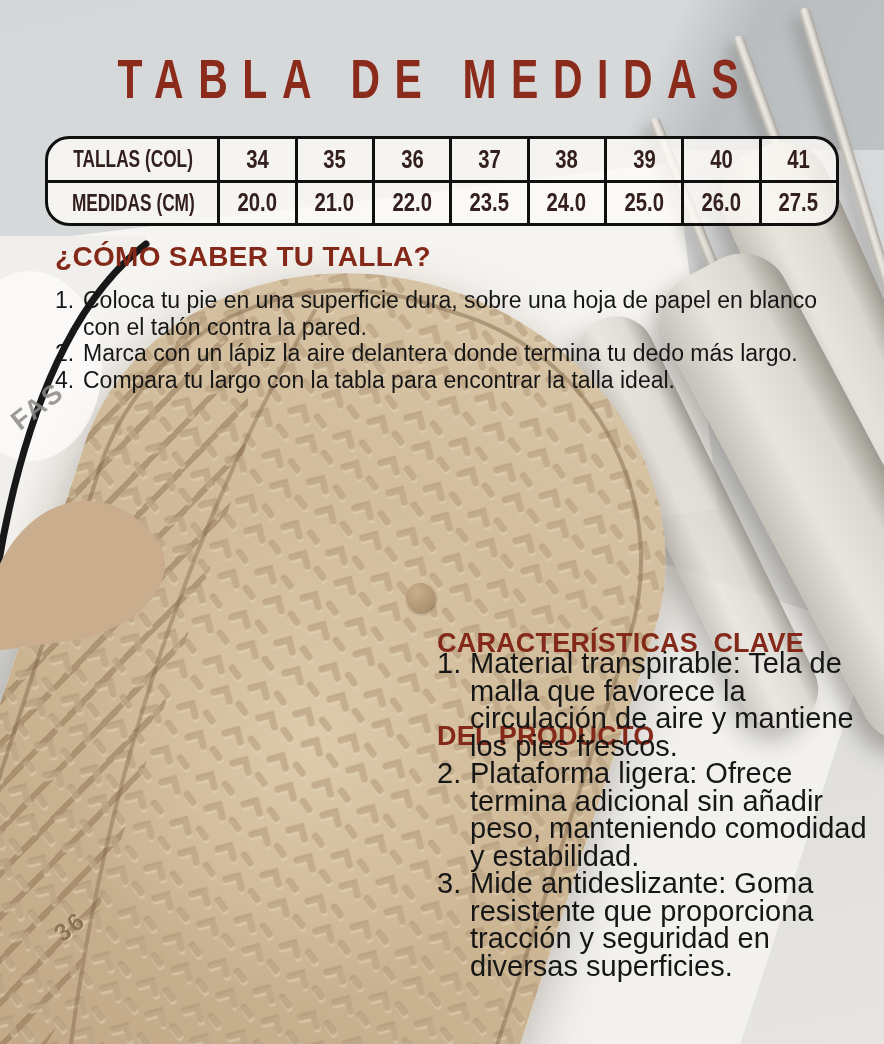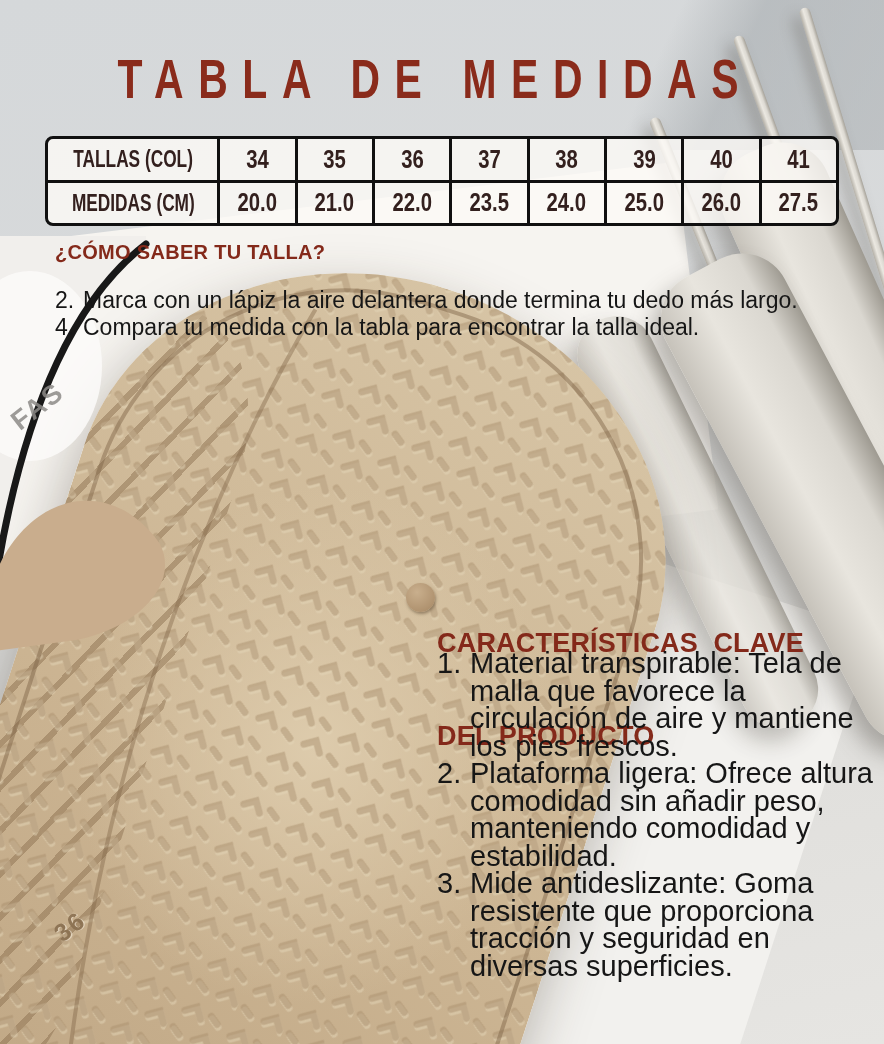--- a/index.html
+++ b/index.html
@@ -46,32 +46,32 @@
   .sole-mark{position:absolute;left:54px;top:912px;z-index:6;color:#8a7051;opacity:.9;
     font-size:25px;font-weight:700;letter-spacing:2px;transform:rotate(-38deg);
     text-shadow:1px 1px 0 rgba(255,248,235,.55);}
   .shoe{position:absolute;left:-12px;top:236px;z-index:6;}
   
   .content{position:absolute;inset:0;z-index:10;}
   .title{position:absolute;left:0;top:46px;width:868px;text-align:center;}
   .title span{display:inline-block;transform:scaleX(.73);white-space:nowrap;
     font-size:56px;font-weight:700;letter-spacing:20px;color:#8a2b1b;}
   .table-wrap{position:absolute;left:45px;top:136px;width:794px;height:90px;
-    border:3px solid #101010;border-radius:8px;overflow:hidden;
+    border:3px solid #101010;border-radius:24px;overflow:hidden;
     background:rgba(252,250,246,.8);box-sizing:border-box;}
   table.sizes{width:calc(100% + 6px);height:calc(100% + 6px);margin:-3px;
     border-collapse:collapse;table-layout:fixed;}
   table.sizes td{border:3px solid #101010;text-align:center;vertical-align:middle;padding:0;}
   td.rowlabel{width:21.4%;}
   .cond{display:inline-block;transform:scaleX(.72);white-space:nowrap;
     font-weight:700;color:#33201e;}
   .rowlabel .cond{font-size:24px;}
   .cell .cond{font-size:26px;transform:scaleX(.78);}
   .h-red{color:#84291a;font-weight:700;}
-  .howto-heading{position:absolute;left:55px;top:241px;font-size:20px;letter-spacing:.3px;}
+  .howto-heading{position:absolute;left:55px;top:241px;font-size:28px;letter-spacing:.3px;}
   .steps{position:absolute;left:55px;top:287px;width:800px;
     color:#161616;font-size:23px;line-height:26.5px;}
   .step{padding-left:28px;text-indent:0;}
   .step .num{display:inline-block;width:28px;margin-left:-28px;}
   .feat-heading{position:absolute;left:437px;top:566px;width:446px;
     font-size:27px;line-height:31px;white-space:pre-wrap;letter-spacing:.2px;}
   .features{position:absolute;left:437px;top:650px;width:444px;
     color:#161616;font-size:29px;line-height:27.5px;}
   .feature{padding-left:33px;}
   .feature .num{display:inline-block;width:33px;margin-left:-33px;}
@@ -158,38 +158,41 @@
           <td class="cell"><span class="cond">27.5</span></td>
         </tr>
       </tbody>
         </table>
     </div>
 
     <div class="howto-heading h-red">¿CÓMO SABER TU TALLA?</div>
 
     <div class="steps">
       <div class="step">
+        <span class="num">1.</span><span>Coloca tu pie en una superficie dura, sobre una hoja de papel en blanco con el talón contra la pared.</span>
+      </div>
+      <div class="step">
         <span class="num">2.</span><span>Marca con un lápiz la aire delantera donde termina tu dedo más largo.</span>
       </div>
       <div class="step">
-        <span class="num">4.</span><span>Compara tu medida con la tabla para encontrar la talla ideal.</span>
+        <span class="num">4.</span><span>Compara tu largo con la tabla para encontrar la talla ideal.</span>
       </div>
     </div>
 
     <div class="feat-heading h-red">
       <div>CARACTERÍSTICAS  CLAVE</div>
       <div>DEL PRODUCTO</div>
     </div>
 
     <div class="features">
       <div class="feature">
         <span class="num">1.</span><span>Material transpirable: Tela de malla que favorece la circulación de aire y mantiene los pies frescos.</span>
       </div>
       <div class="feature">
-        <span class="num">2.</span><span>Plataforma ligera: Ofrece altura comodidad sin añadir peso, manteniendo comodidad y estabilidad.</span>
+        <span class="num">2.</span><span>Plataforma ligera: Ofrece termina adicional sin añadir peso, manteniendo comodidad y estabilidad.</span>
       </div>
       <div class="feature">
         <span class="num">3.</span><span>Mide antideslizante: Goma resistente que proporciona tracción y seguridad en diversas superficies.</span>
       </div>
     </div>
 
   </div>
 </div>
 
 </body></html>

